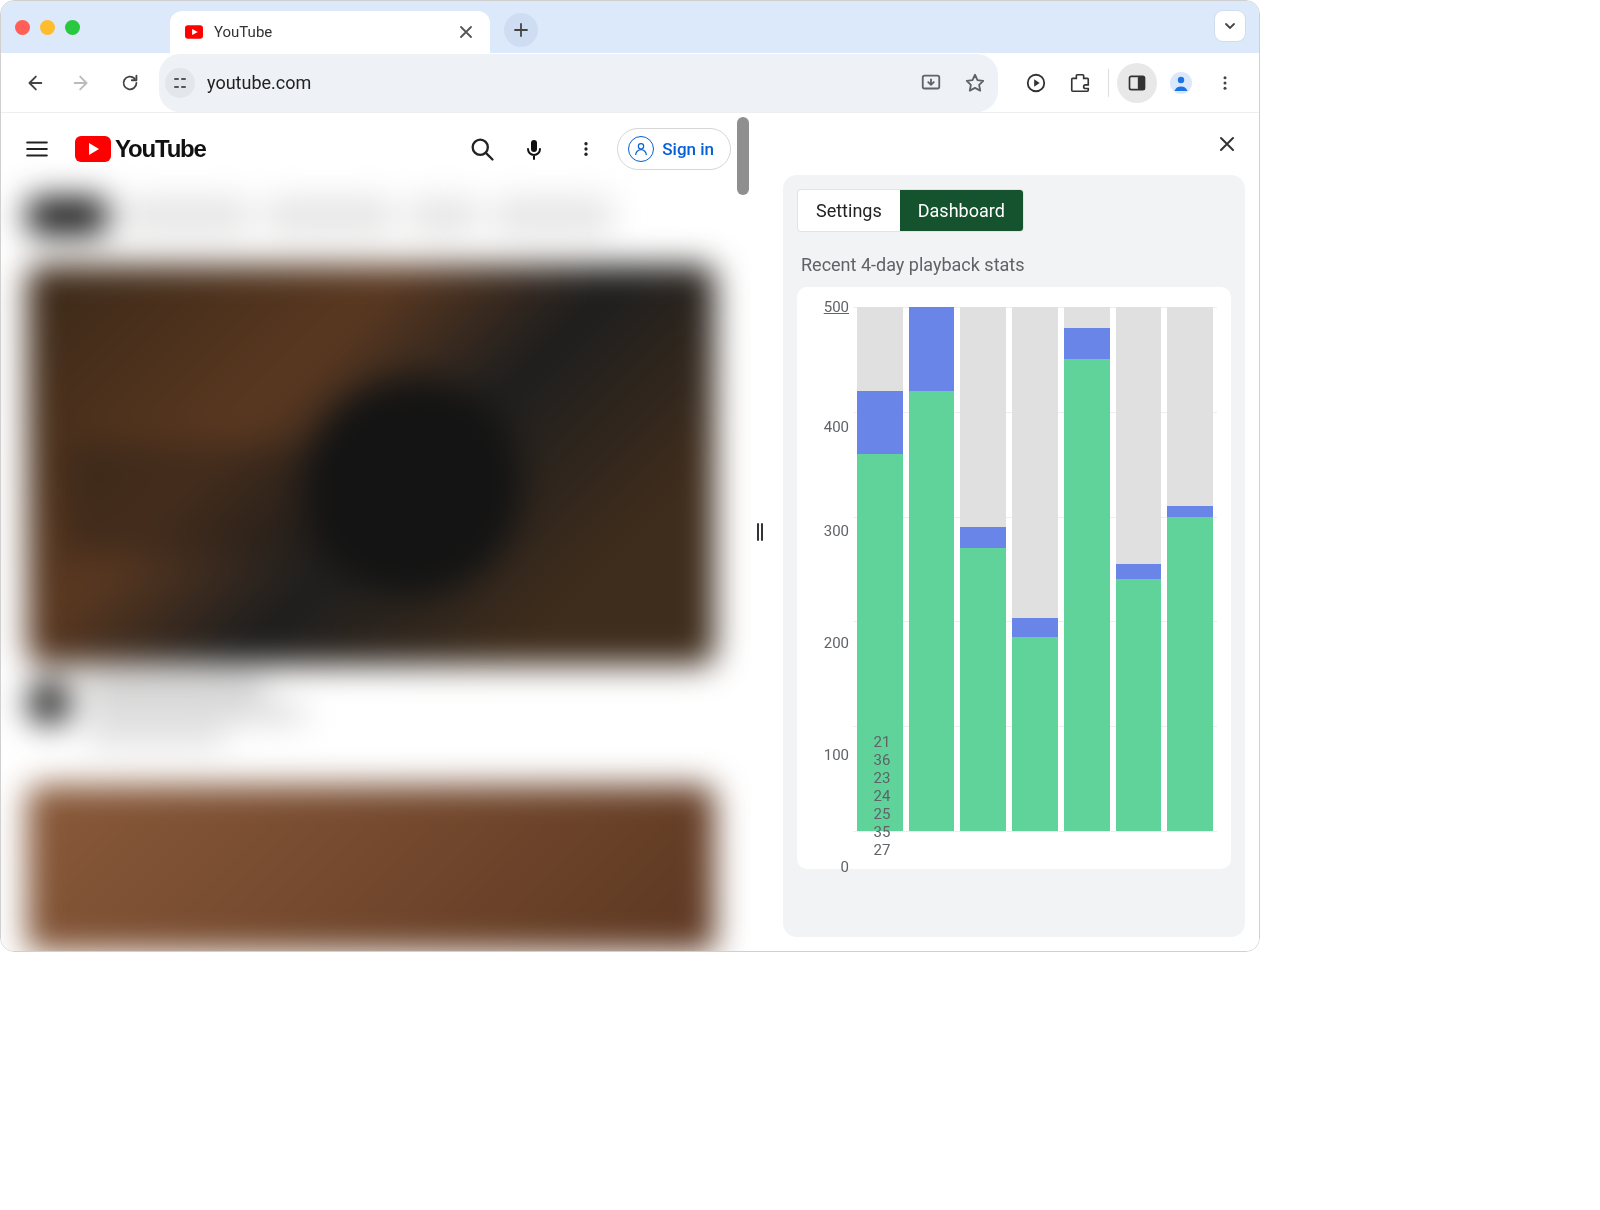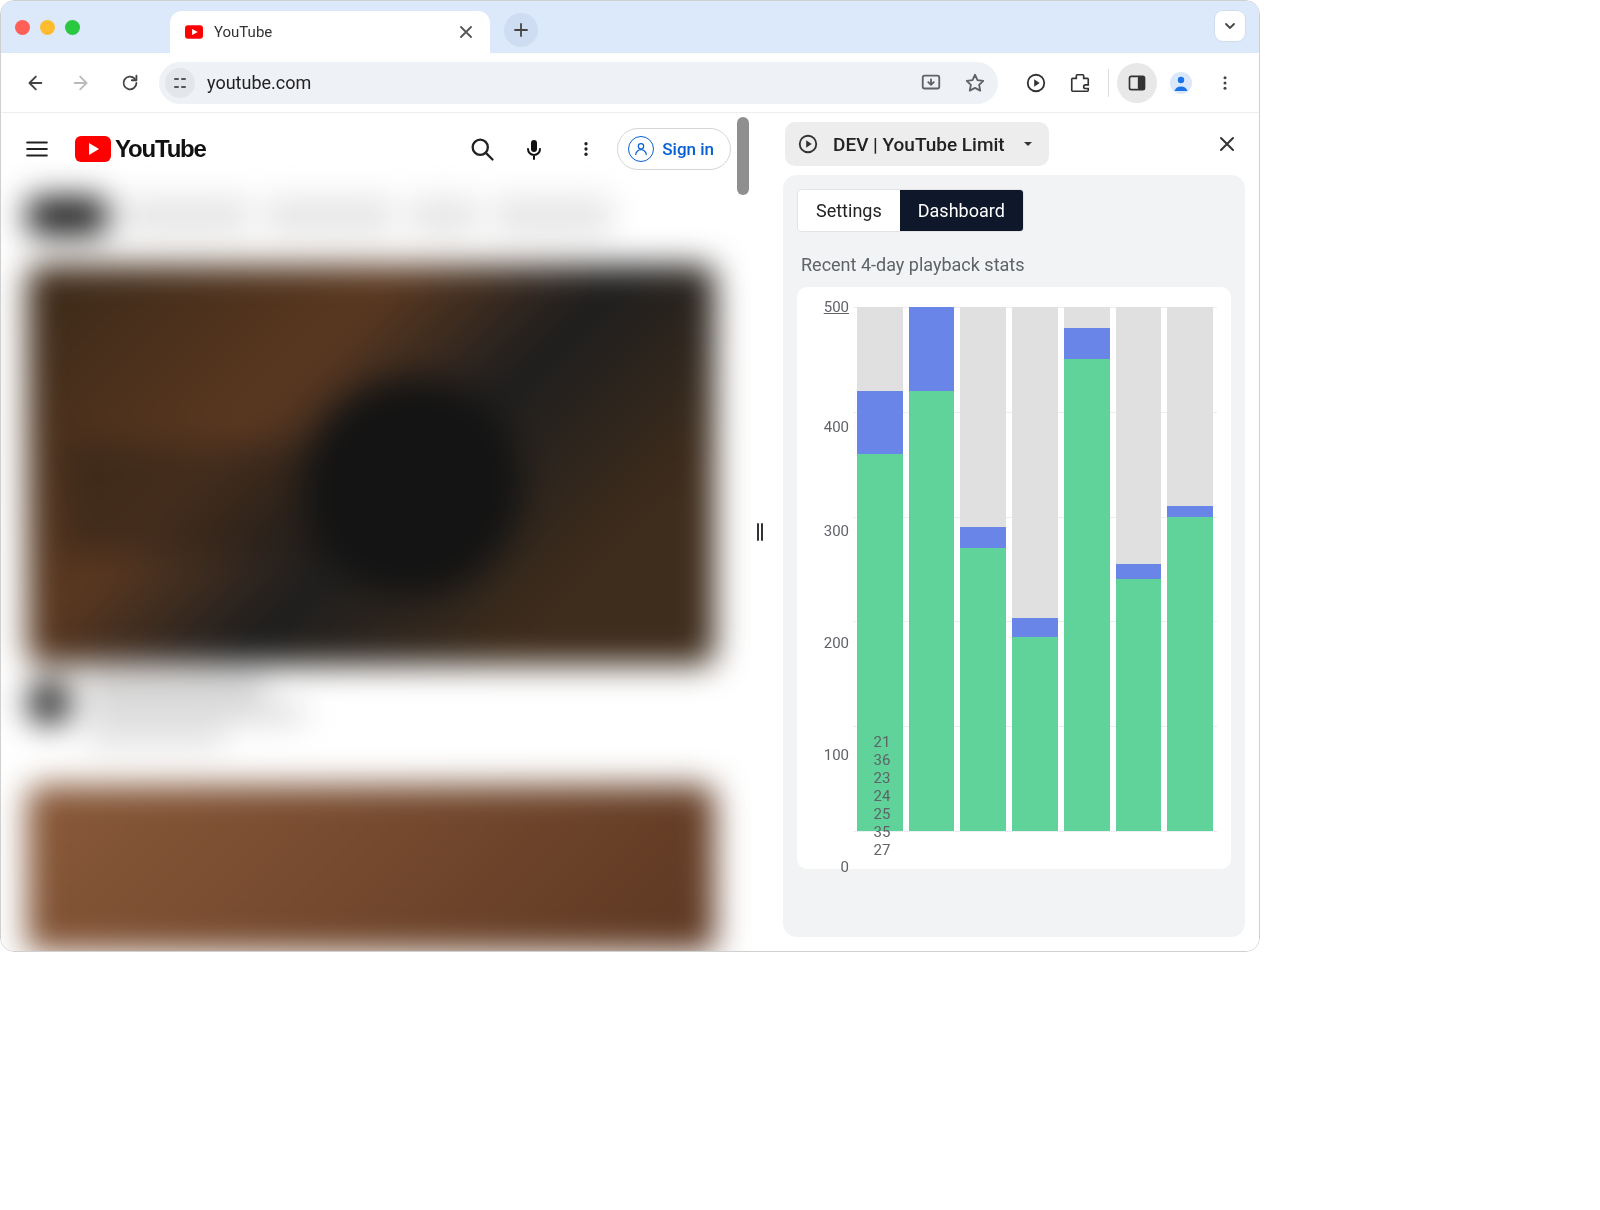--- a/index.html
+++ b/index.html
@@ -70,21 +70,21 @@
       background: #fff;
       display: flex;
       align-items: center;
       padding: 0 14px;
       gap: 10px;
       border-bottom: 1px solid #eee;
     }
     .tbtn { width: 38px; height:38px; display:flex; align-items:center; justify-content:center; color:#555; border-radius:50%; }
     .tbtn.dis { color:#bbb; }
     .omnibox {
-      flex:1; height:42px; background:#eef1f5; border-radius:21px; display:flex; align-items:center; padding:0 6px 0 6px; gap:10px;
+      flex:1; height:58px; background:#eef1f5; border-radius:21px; display:flex; align-items:center; padding:0 6px 0 6px; gap:10px;
     }
     .omnibox .site-chip { width:30px;height:30px;border-radius:50%; background:#e3e6ea; display:flex;align-items:center;justify-content:center;}
     .omnibox .url { font-size:18px; color:#222; flex:1; padding-left:2px;}
     .omnibox .oicon { width:34px;height:34px; display:flex;align-items:center;justify-content:center; color:#5f6368;}
     .rightbtns { display:flex; align-items:center; gap:4px; padding-left:8px;}
     .rb { width:40px;height:40px;border-radius:50%;display:flex;align-items:center;justify-content:center;color:#444;}
     .rb.gray { background:#e8e8e8;}
     .divider { width:1px; height:28px; background:#ddd; margin:0 4px;}
     
     .content {
@@ -132,21 +132,21 @@
     .ext-selector{
       flex:0 0 auto; height:44px; background:#ededed; border-radius:10px; display:flex;align-items:center;gap:12px;padding:0 14px 0 10px; font-size:19px; font-weight:500; color:#222;
     }
     .ext-selector .eicon{width:26px;height:26px;display:flex;align-items:center;justify-content:center;}
     .dev-close{margin-left:auto;width:32px;height:32px;display:flex;align-items:center;justify-content:center;color:#333;}
     .panel-body{
       margin:0 14px 14px; flex:1; background:#f1f3f4; border-radius:14px; padding:14px;
     }
     .tabswitch{display:inline-flex;background:#fff;border-radius:4px;overflow:hidden;border:1px solid #e3e3e3;}
     .tabbtn{padding:10px 18px;font-size:18px;color:#222;cursor:pointer;}
-    .tabbtn.active{background:#0f172a;color:#fff;}
+    .tabbtn.active{background:#14532d;color:#fff;}
     .stats-title{margin:22px 4px 12px;font-size:18px;color:#5f6368;}
     .chart-card{background:#fff;border-radius:10px;padding:14px 8px 8px 8px;}
     .chart{position:relative;height:560px;}
     .plot{position:absolute;left:48px;right:6px;top:6px;bottom:30px;}
     .gridline{position:absolute;left:0;right:0;height:1px;background:#eceff1;}
     .ylab{position:absolute;left:0;width:44px;text-align:right;font-size:15px;color:#5f6368;transform:translateY(-50%);}    
     .bars{position:absolute;left:48px;right:6px;top:6px;bottom:30px;display:flex;align-items:flex-end;justify-content:space-between;gap:6px;padding:0 4px;}
     .barcol{flex:1;display:flex;flex-direction:column;align-items:center;gap:0;max-width:50px;}
     .barstack{width:100%;display:flex;flex-direction:column-reverse;position:relative;}
     .seg{width:100%;}
@@ -336,34 +336,20 @@
     </div>
 
     <div class="resize-handle">
       <svg width="10" height="24" viewBox="0 0 10 24">
           <path d="M3 4 V20 M7 4 V20" stroke="#333" stroke-width="2" stroke-linecap="round"></path>
         </svg>
     </div>
 
     <div class="devpanel">
       <div class="dev-top">
-        <div class="ext-selector">
-          <span class="eicon">
-            <svg width="22" height="22" viewBox="0 0 24 24">
-                <circle cx="12" cy="12" r="9" stroke="#333" stroke-width="2" fill="none"></circle>
-                <path d="M10 8 L16 12 L10 16 Z" fill="#333"></path>
-              </svg>
-          </span>
-          <span>DEV | YouTube Limit</span>
-          <span style="margin-left:4px">
-            <svg width="14" height="14" viewBox="0 0 14 14">
-                <path d="M3 5 L7 9 L11 5" fill="#333"></path>
-              </svg>
-          </span>
-        </div>
         <div class="dev-close">
           <svg width="16" height="16" viewBox="0 0 16 16">
               <path d="M2 2 L14 14 M14 2 L2 14" stroke="#333" stroke-width="2" stroke-linecap="round"></path>
             </svg>
         </div>
       </div>
 
       <div class="panel-body">
         <div class="tabswitch">
           <div class="tabbtn">Settings</div>

